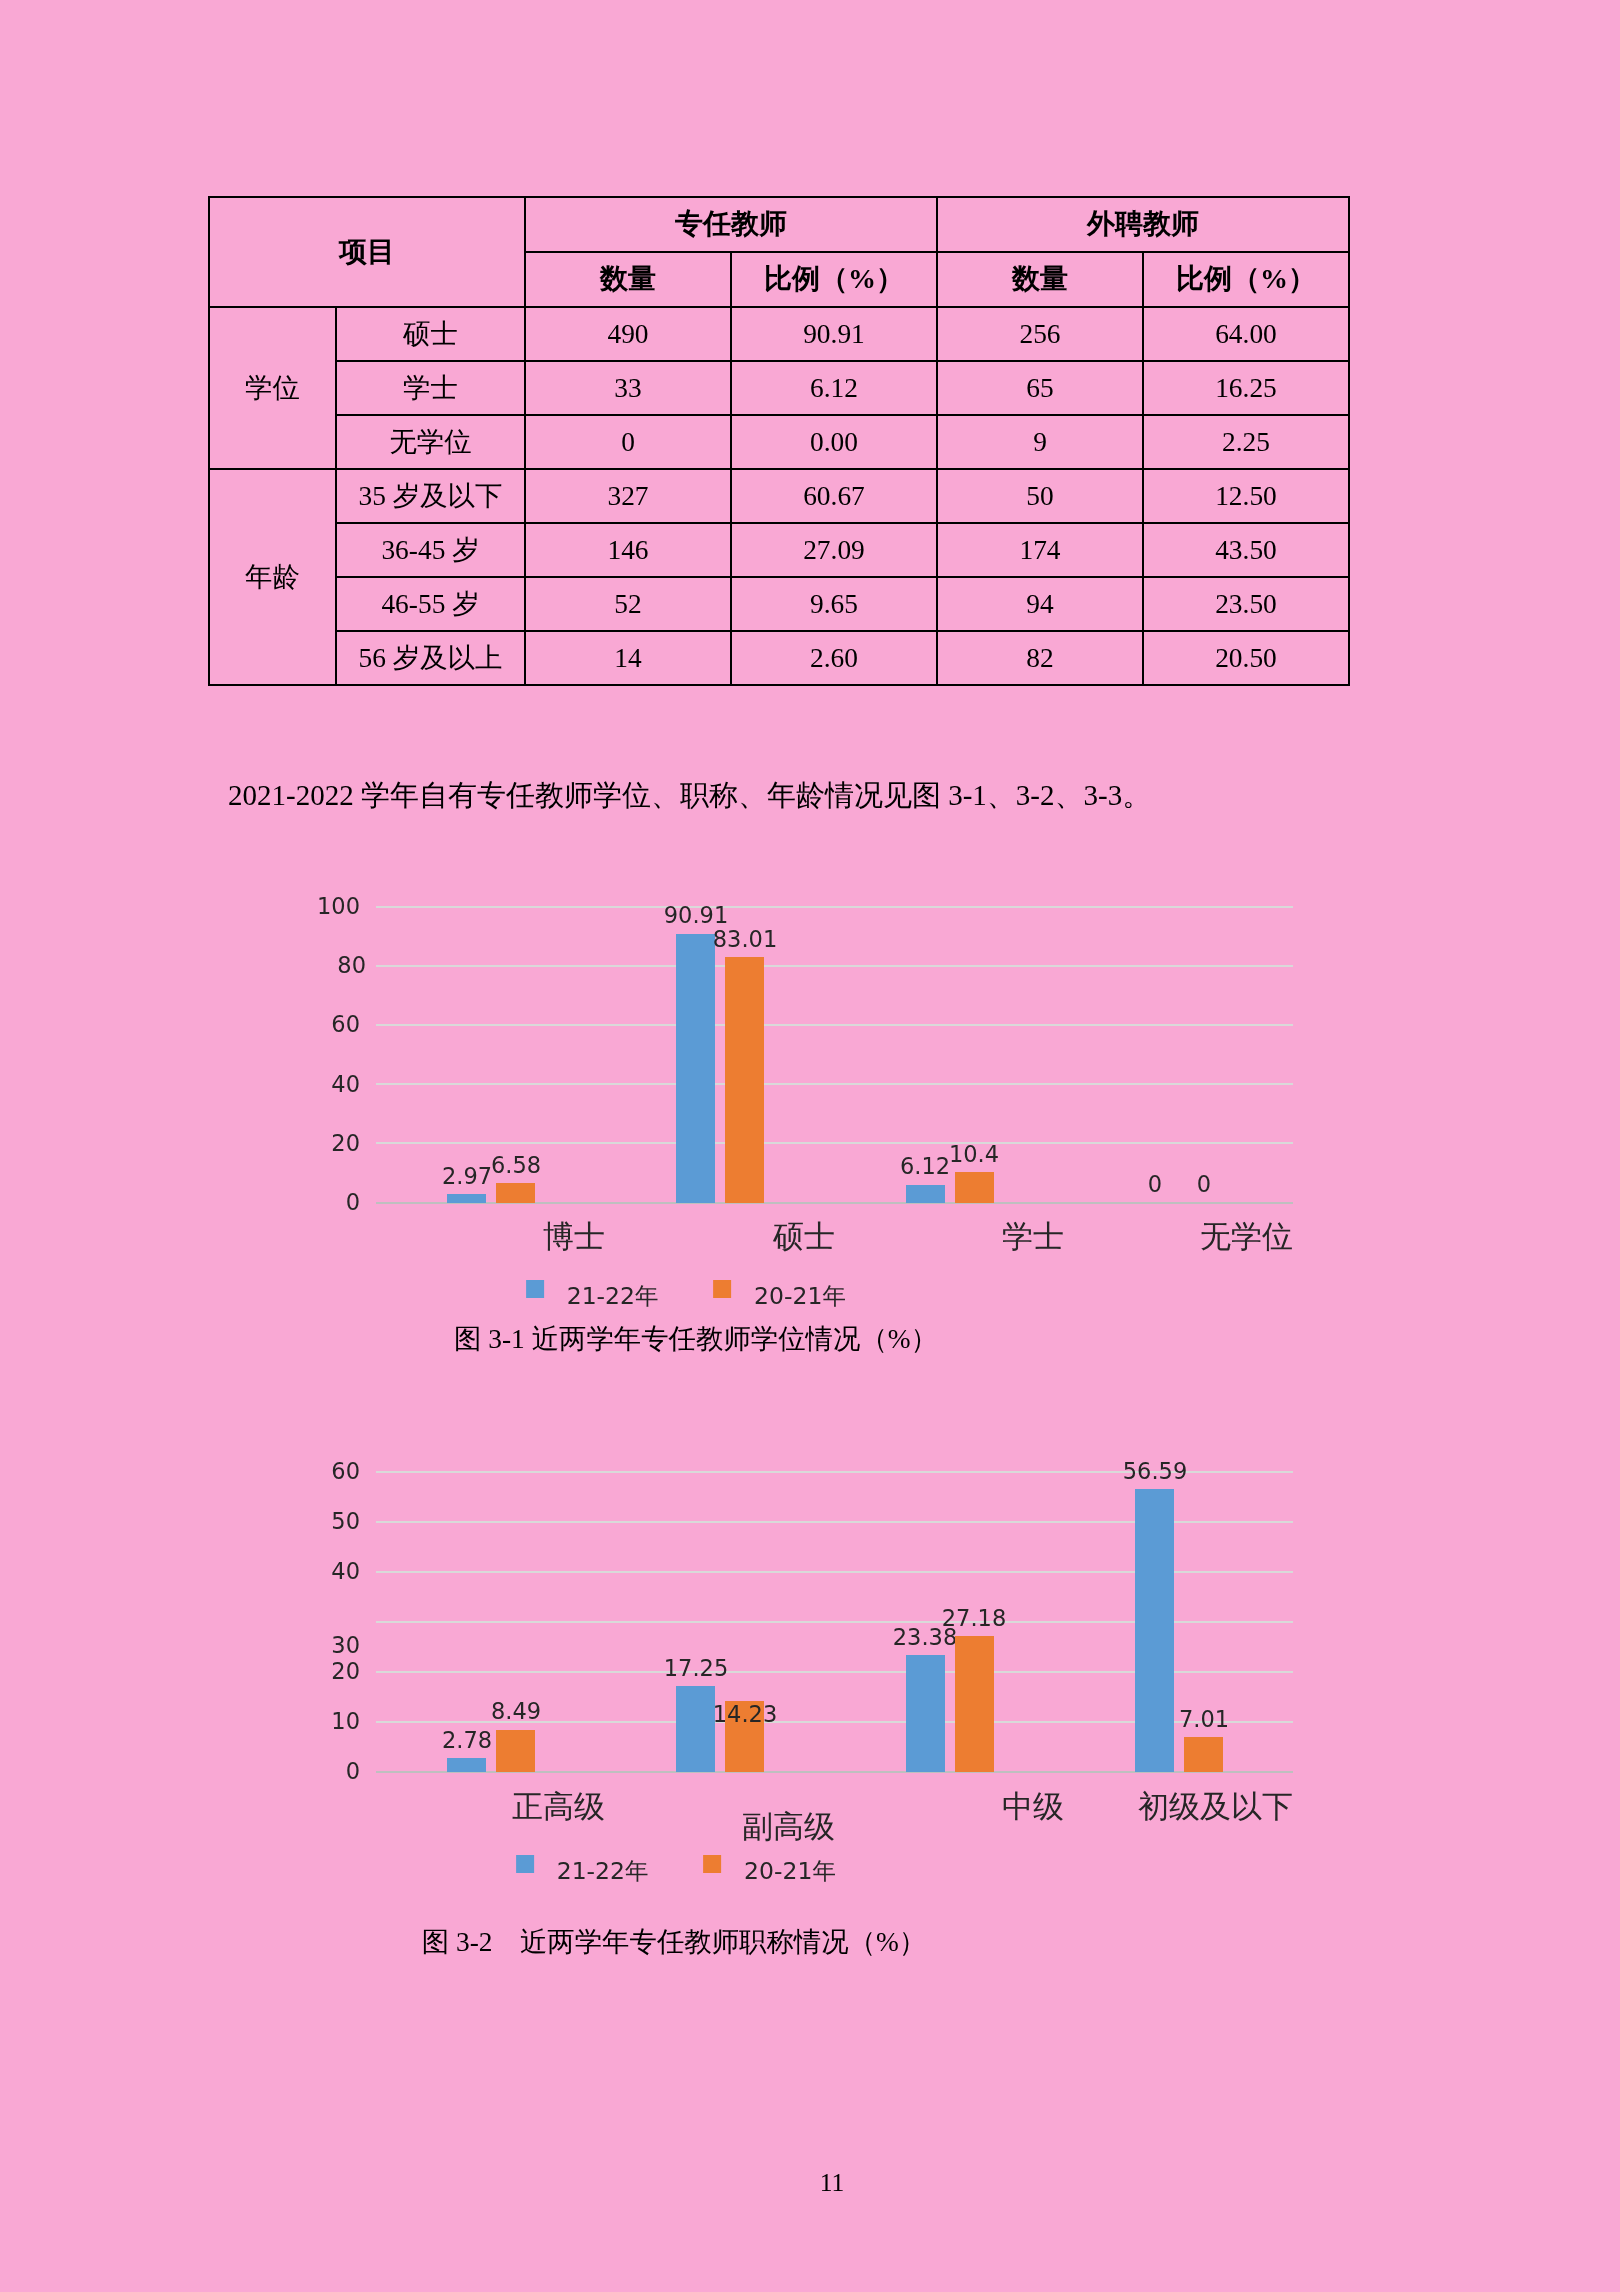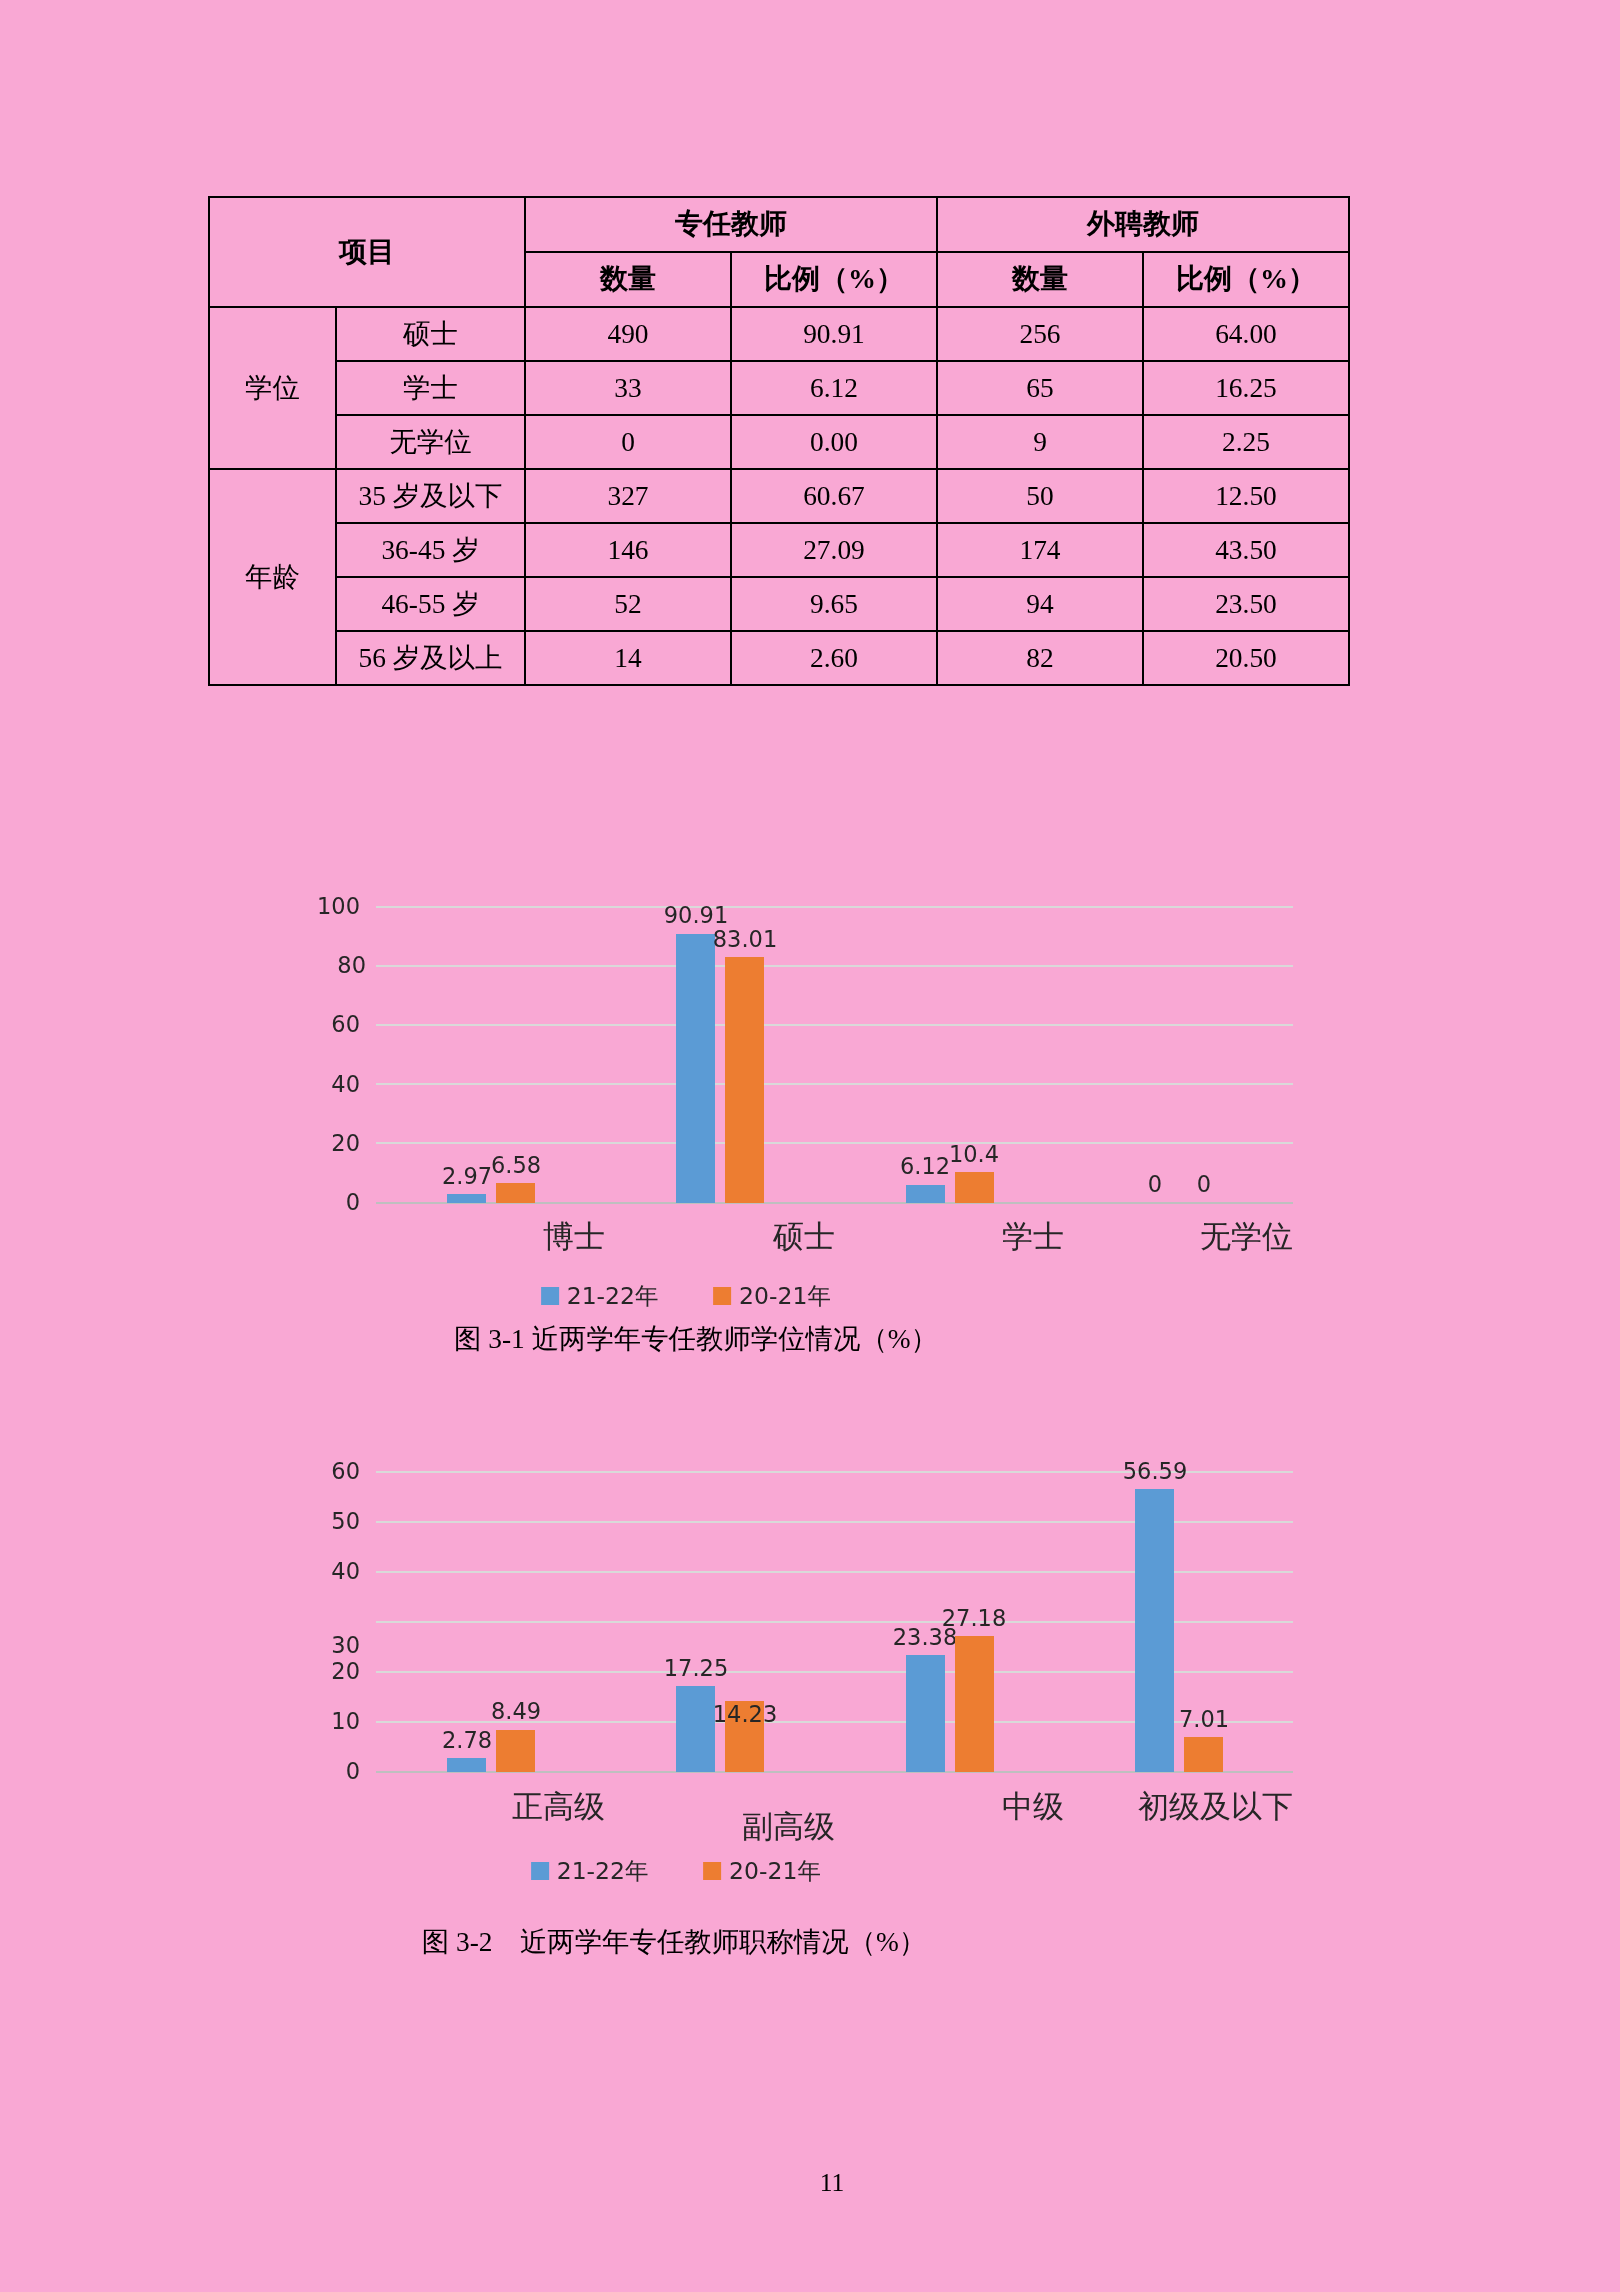--- a/index.html
+++ b/index.html
@@ -19,21 +19,21 @@
   
   .chart-layer{position:absolute;inset:0;pointer-events:none;}
   .gridline{position:absolute;height:2px;}
   .ytick{position:absolute;width:78px;text-align:right;font-family:"DejaVu Sans","Liberation Sans",sans-serif;
          font-size:22.5px;color:#262626;line-height:27.4px;}
   .bar{position:absolute;}
   .dlabel{position:absolute;width:118px;text-align:center;font-family:"DejaVu Sans","Liberation Sans",sans-serif;
           font-size:22.5px;color:#262626;line-height:29px;}
   .cat{position:absolute;text-align:right;font-size:31px;color:#262626;line-height:31px;}
   .legend{position:absolute;display:flex;gap:55px;transform:translateX(-50%);align-items:center;}
-  .lg-item{display:flex;align-items:center;gap:8px;font-family:"DejaVu Sans","Liberation Sans",sans-serif;
+  .lg-item{display:flex;align-items:flex-start;gap:23px;font-family:"DejaVu Sans","Liberation Sans",sans-serif;
            font-size:23.5px;color:#262626;}
   .swatch{width:17.6px;height:17.6px;display:inline-block;}
   .caption{position:absolute;transform:translateX(-50%);font-size:27.4px;white-space:nowrap;}
 
   .pageno{position:absolute;left:832px;top:2168px;transform:translateX(-50%);font-size:25.5px;}
 </style>
 </head>
 <body>
 
 <div class="page">
@@ -108,20 +108,21 @@
       <tr class="drow">
         <td>56 岁及以上</td>
         <td>14</td>
         <td>2.60</td>
         <td>82</td>
         <td>20.50</td>
       </tr>
     </tbody>
   </table>
 
+  <p class="para">2021-2022 学年自有专任教师学位、职称、年龄情况见图 3-1、3-2、3-3。</p>
 
   <div class="chart-layer" id="chart0">
     <div class="legend" id="legend0" style="left: 686px; top: 1280px;">
       <span class="lg-item">
         <span class="swatch" style="background: rgb(91, 155, 213);"></span>
         <span>21-22年</span>
       </span>
       <span class="lg-item">
         <span class="swatch" style="background: rgb(237, 125, 49);"></span>
         <span>20-21年</span>

